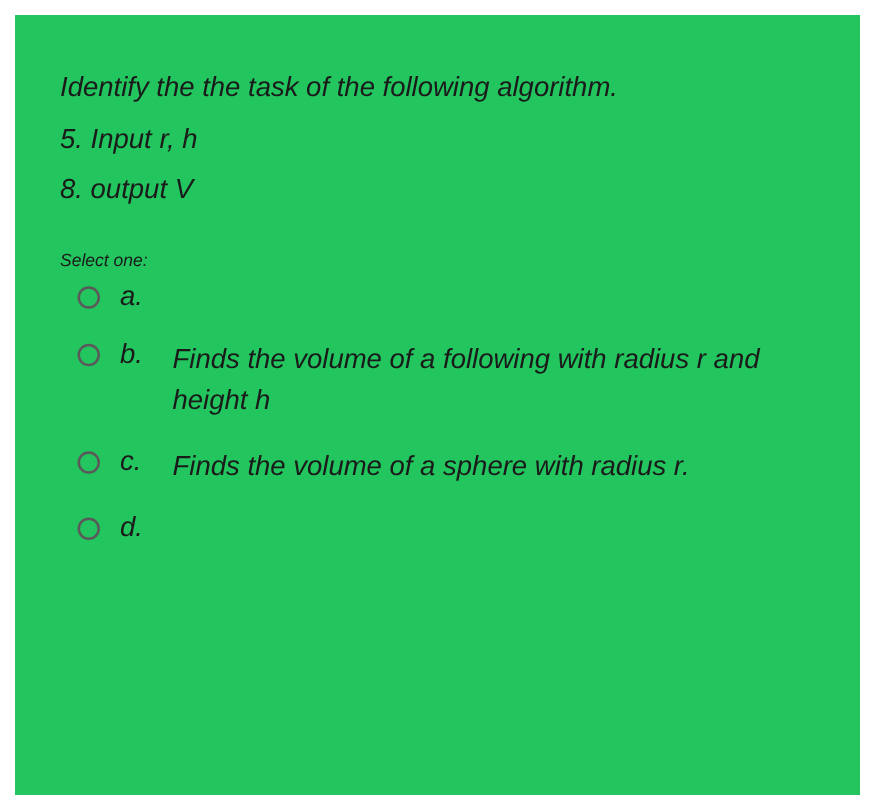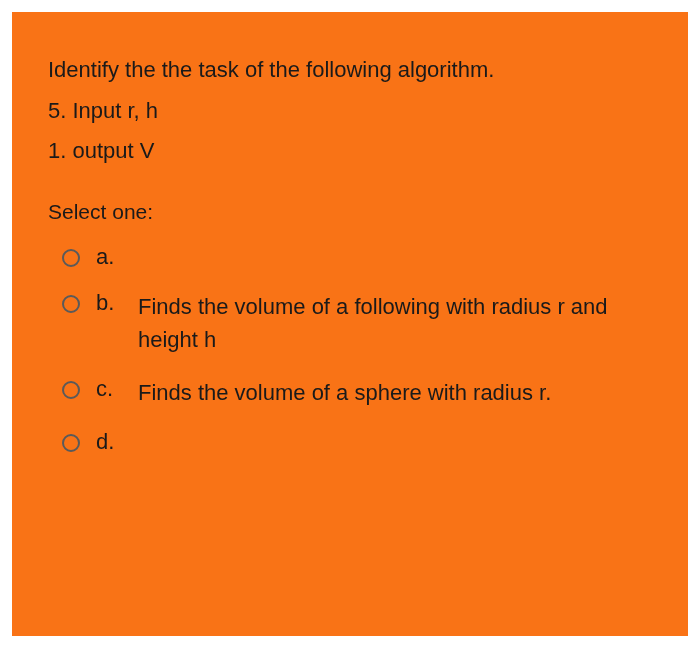--- a/index.html
+++ b/index.html
@@ -8,34 +8,35 @@
       padding: 0;
     }
     body {
       font-family: Arial, Helvetica, sans-serif;
       background: #ffffff;
       width: 700px;
       height: 648px;
       padding: 12px;
     }
     .question-box {
-      background: #f97316;
+      background: #22c55e;
       padding: 38px 36px;
       height: 100%;
+      font-style: italic;
     }
     .question-text {
       font-size: 22px;
       color: #1a1a1a;
       line-height: 1.85;
       margin-bottom: 20px;
     }
     .select-one {
-      font-size: 21px;
+      font-size: 14px;
       color: #1a1a1a;
-      margin-bottom: 20px;
+      margin-bottom: 8px;
       margin-top: 28px;
     }
     .options {
       display: flex;
       flex-direction: column;
       gap: 20px;
       padding-left: 14px;
     }
     .option {
       display: flex;
@@ -69,21 +70,21 @@
       line-height: 0;
     }
   </style>
 </head>
 <body>
 
 <div class="question-box">
   <div class="question-text">
     <div>Identify the the task of the following algorithm.</div>
     <div>5. Input r, h</div>
-    <div>1. output V</div>
+    <div>8. output V</div>
   </div>
 
   <div class="select-one">Select one:</div>
 
   <div class="options">
     <div class="option">
       <div class="radio"></div>
       <div class="option-letter">a.</div>
     </div>
     <div class="option">

